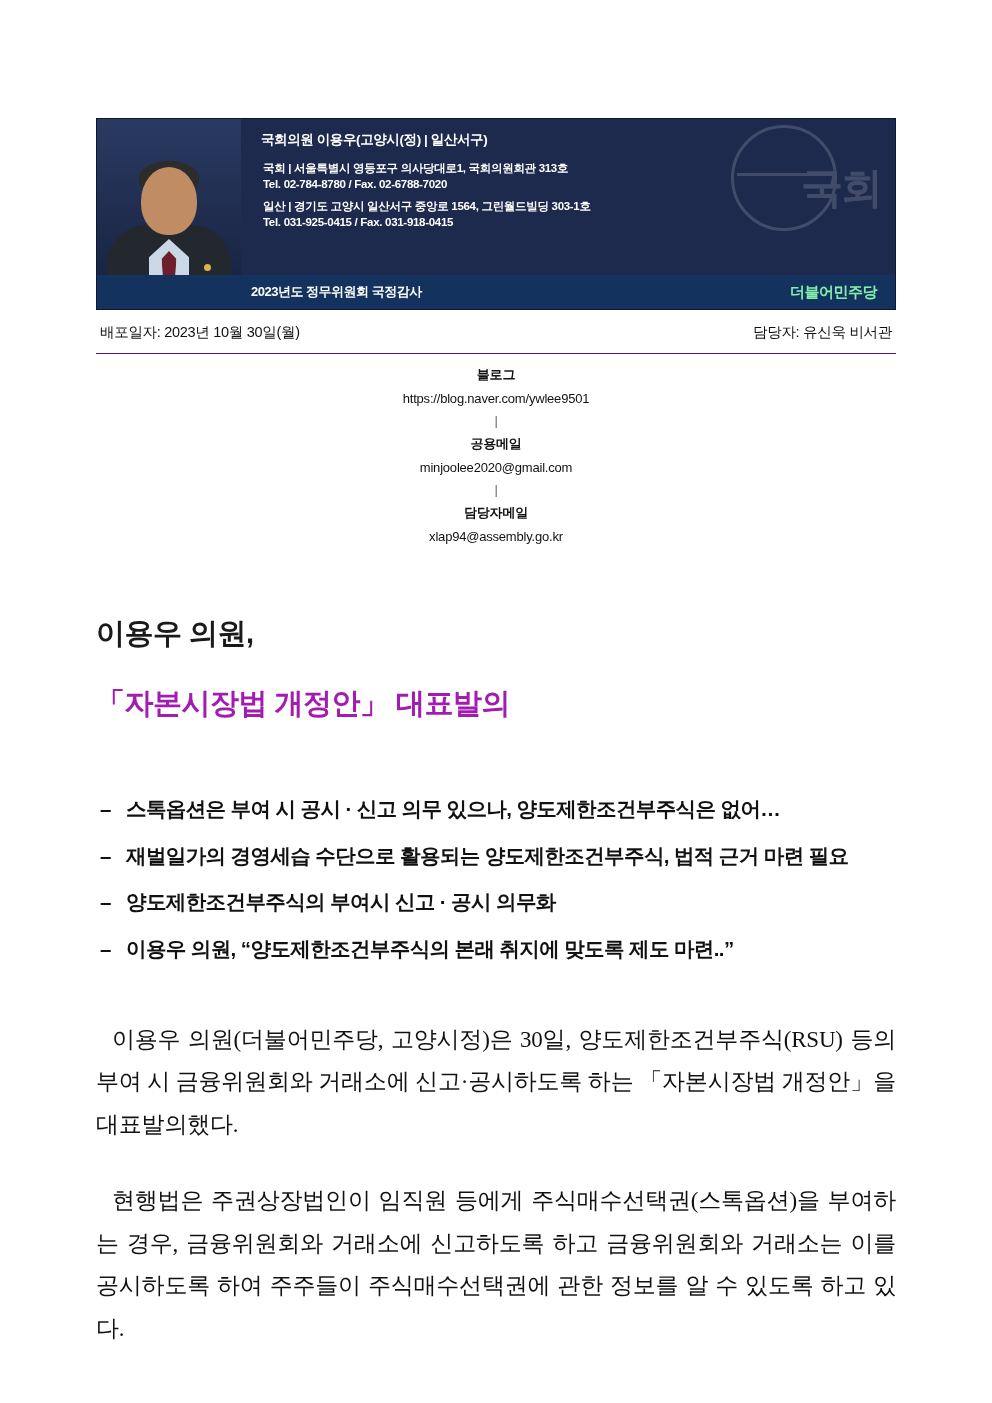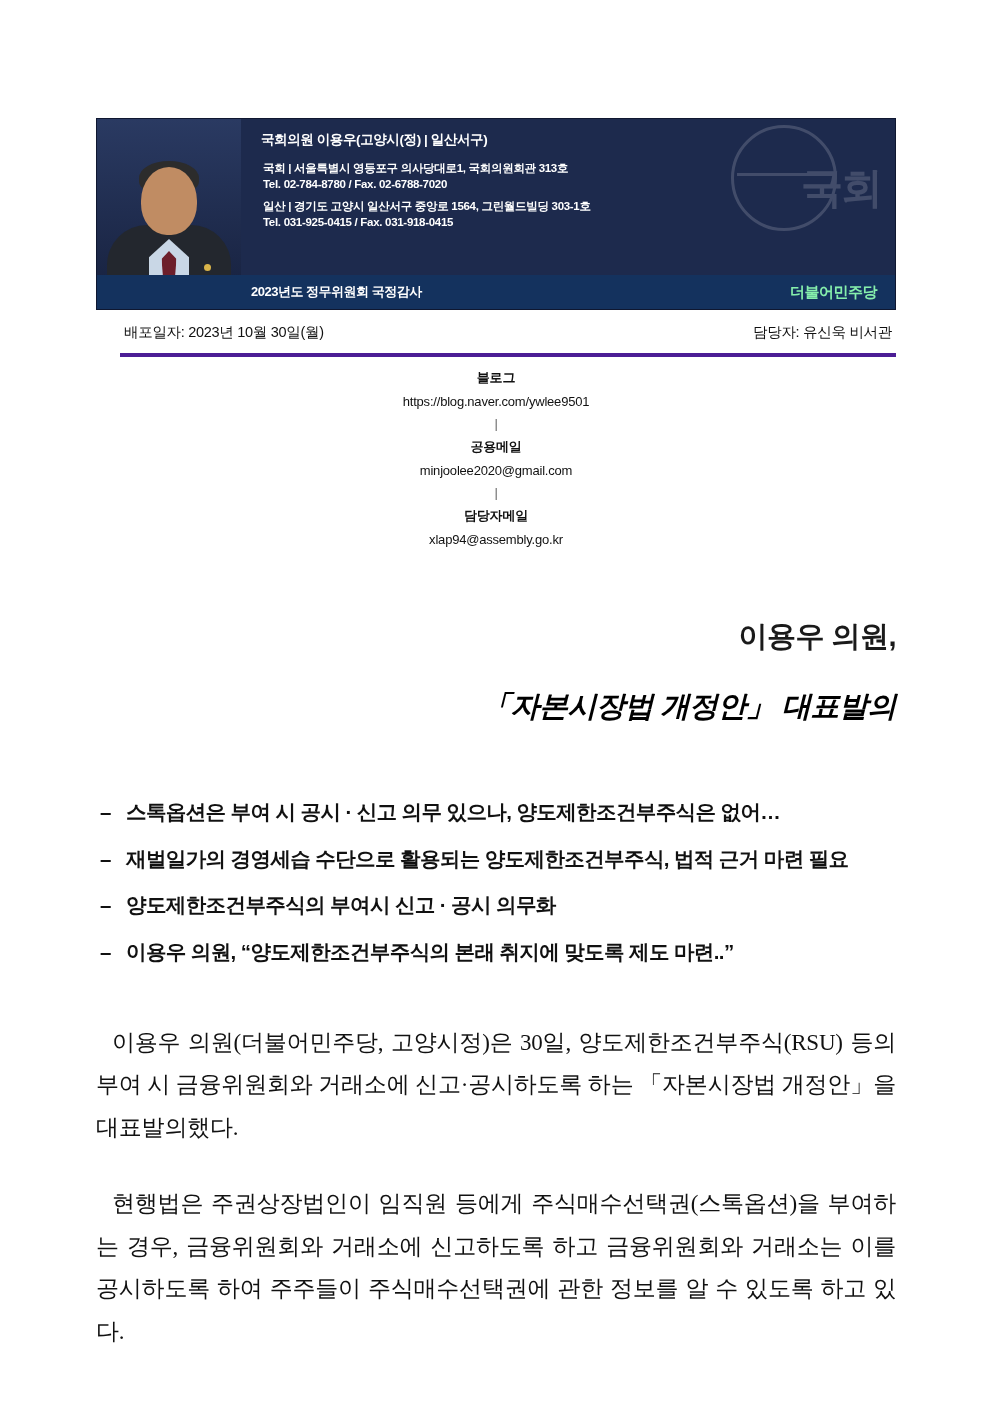--- a/index.html
+++ b/index.html
@@ -228,23 +228,22 @@
   }
 
   
   .meta-row {
     display: flex;
     justify-content: space-between;
     align-items: center;
     font-size: 14.5px;
     color: #111;
     padding: 13px 4px 11px 4px;
-    border-bottom: 4px solid #4c1d95;
+    border-bottom: 1px solid #4c1d95;
     letter-spacing: -0.3px;
-    margin-left: 24px;
   }
   .meta-row .right {
     text-align: right;
   }
   .links-row {
     display: flex;
     justify-content: center;
     align-items: center;
     gap: 7px;
     font-size: 13px;
@@ -256,43 +255,42 @@
   }
   .links-row .lbl {
     font-weight: 700;
   }
   .links-row .sep {
     color: #666;
   }
 
   
   .headline {
-    text-align: right;
+    text-align: left;
     margin-top: 70px;
   }
   .headline .l1 {
     font-size: 29px;
     font-weight: 700;
     color: #1a1a1a;
     letter-spacing: -0.5px;
     margin-bottom: 30px;
   }
   .headline .l2 {
     font-size: 29px;
     font-weight: 700;
     color: #c00000;
     letter-spacing: -0.5px;
     margin-bottom: 30px;
   }
   .headline .l3 {
     font-size: 29px;
     font-weight: 700;
-    color: #000000;
+    color: #a21caf;
     letter-spacing: -0.5px;
-    font-style: italic;
   }
 
   
   .bullets {
     margin-top: 72px;
     padding-left: 4px;
   }
   .bullet {
     display: flex;
     align-items: flex-start;

